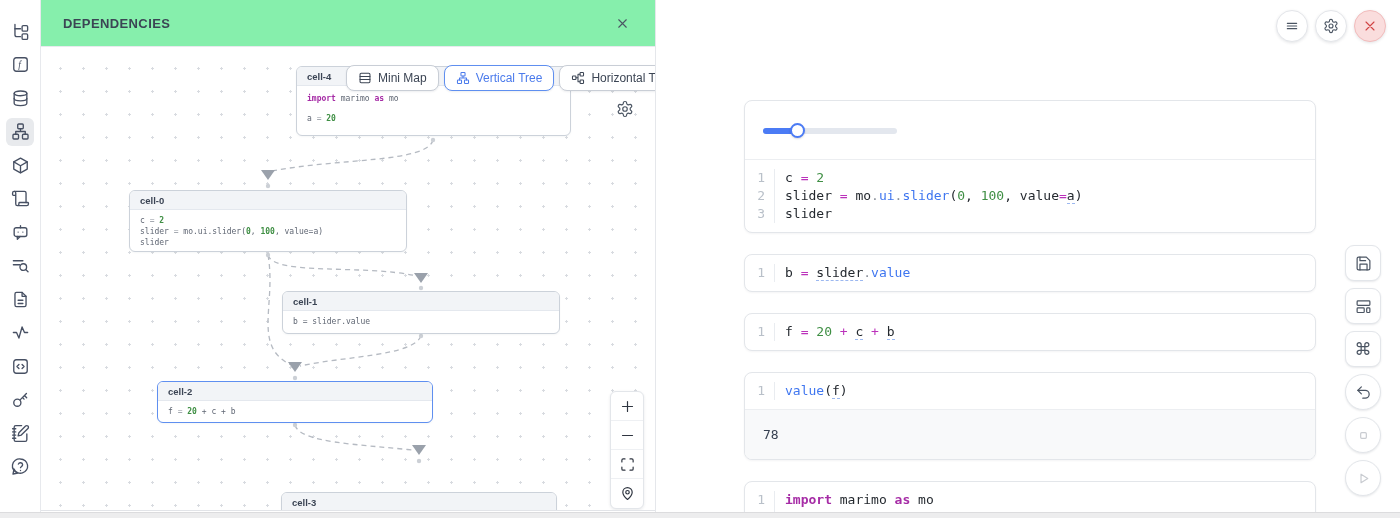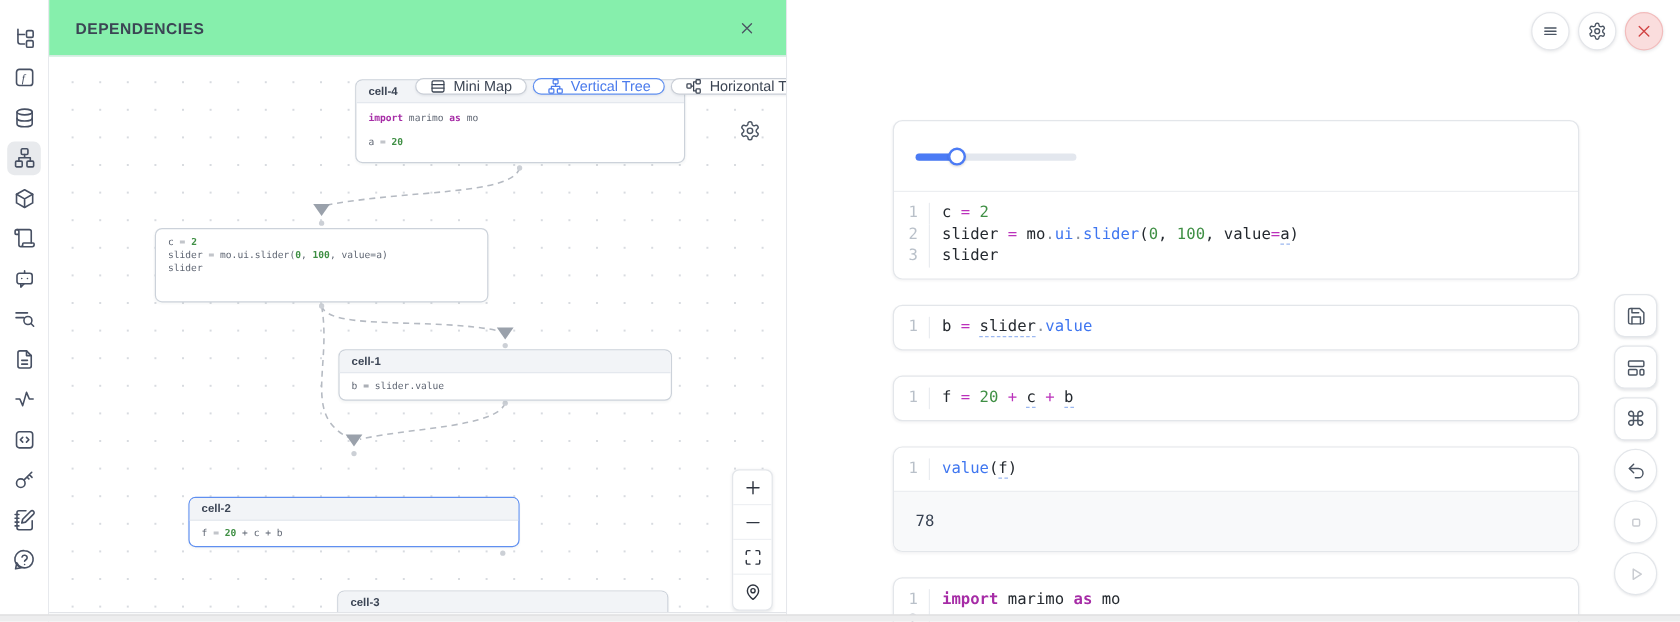--- a/index.html
+++ b/index.html
@@ -35,21 +35,21 @@
   .gnode { position:absolute; background:#fff; border:1px solid #ccd2da; border-radius:6px;
     overflow:hidden; box-shadow:0 1px 2px rgba(30,40,60,.04); cursor:pointer; }
   .gnode.selected { border:1.5px solid #5f8ff0; }
   .gnode-h { background:#f2f4f7; border-bottom:1px solid #e4e8ee; padding:4px 10px 3px;
     font-size:9.5px; font-weight:bold; color:#3b4454; }
   .gnode-b { padding:5px 10px; font-family:"DejaVu Sans Mono", monospace; font-size:8px;
     line-height:11px; color:#5f6673; white-space:pre; }
   .gnode-b.spread { line-height:20px; padding-top:3px; }
 
   .gtoolbar { position:absolute; left:305px; top:18px; display:flex; gap:5px; z-index:40; }
-  .gbtn { height:14px; display:flex; align-items:center; gap:6px; padding:0 11px; background:#fff;
+  .gbtn { height:26px; display:flex; align-items:center; gap:6px; padding:0 11px; background:#fff;
     border:1px solid #c9ced6; border-radius:8px; font-size:12px; font-weight:500; color:#3c4554;
     cursor:pointer; box-shadow:0 1px 2px rgba(30,40,60,.08); white-space:nowrap; }
   .gbtn svg { width:14px; height:14px; stroke:#3c4554; fill:none; stroke-width:1.8; stroke-linecap:round; stroke-linejoin:round; }
   .gbtn.active { border-color:#5f8ff0; color:#4b7bec; }
   .gbtn.active svg { stroke:#4b7bec; }
   .gear-btn { position:absolute; left:575px; top:53px; width:22px; height:22px; cursor:pointer; z-index:40; }
   .gear-btn svg { width:18px; height:18px; stroke:#4b5563; fill:none; stroke-width:1.6; }
 
   .zoomctl { position:absolute; left:569px; top:344px; width:34px; background:#fff;
     border:1px solid #e3e6ea; border-radius:6px; box-shadow:0 1px 3px rgba(30,40,60,.10); z-index:40; }
@@ -233,27 +233,28 @@
         <circle cx="380" cy="288" r="2.2"></circle>
         <circle cx="254" cy="378" r="2.2"></circle>
         <circle cx="378" cy="461" r="2.2"></circle>
       </svg>
     <div id="graph-nodes">
         <div class="gnode" style="left: 255px; top: 19px; width: 275px; height: 70px;">
           <div class="gnode-h">cell-4</div>
           <div class="gnode-b spread"><div><span class="tkb">import</span><span class="gv"> marimo </span><span class="tkb">as</span><span class="gv"> mo</span></div><div><span class="gv">a </span><span class="gp">=</span><span class="gv"> </span><span class="gn">20</span></div></div>
         </div>
         <div class="gnode" style="left: 88px; top: 143px; width: 278px; height: 62px;">
+          <div class="gnode-h">cell-0</div>
           <div class="gnode-b"><div><span class="gv">c </span><span class="gp">=</span><span class="gv"> </span><span class="gn">2</span></div><div><span class="gv">slider </span><span class="gp">=</span><span class="gv"> mo.ui.slider(</span><span class="gn">0</span><span class="gv">, </span><span class="gn">100</span><span class="gv">, value=a)</span></div><div><span class="gv">slider</span></div></div>
         </div>
         <div class="gnode" style="left: 241px; top: 244px; width: 278px; height: 43px;">
           <div class="gnode-h">cell-1</div>
           <div class="gnode-b"><div><span class="gv">b = slider.value</span></div></div>
         </div>
-        <div class="gnode selected" style="left: 116px; top: 334px; width: 276px; height: 42px; margin-top: 33px;">
+        <div class="gnode selected" style="left: 116px; top: 334px; width: 276px; height: 42px;">
           <div class="gnode-h">cell-2</div>
           <div class="gnode-b"><div><span class="gv">f </span><span class="gp">=</span><span class="gv"> </span><span class="gn">20</span><span class="gv"> + c + b</span></div></div>
         </div>
         <div class="gnode" style="left: 240px; top: 417px; width: 276px; height: 45px; margin-top: 28px;">
           <div class="gnode-h">cell-3</div>
           <div class="gnode-b"><div><span class="gv">print(f)</span></div></div>
         </div>
       </div>
 
     <div class="gtoolbar">

